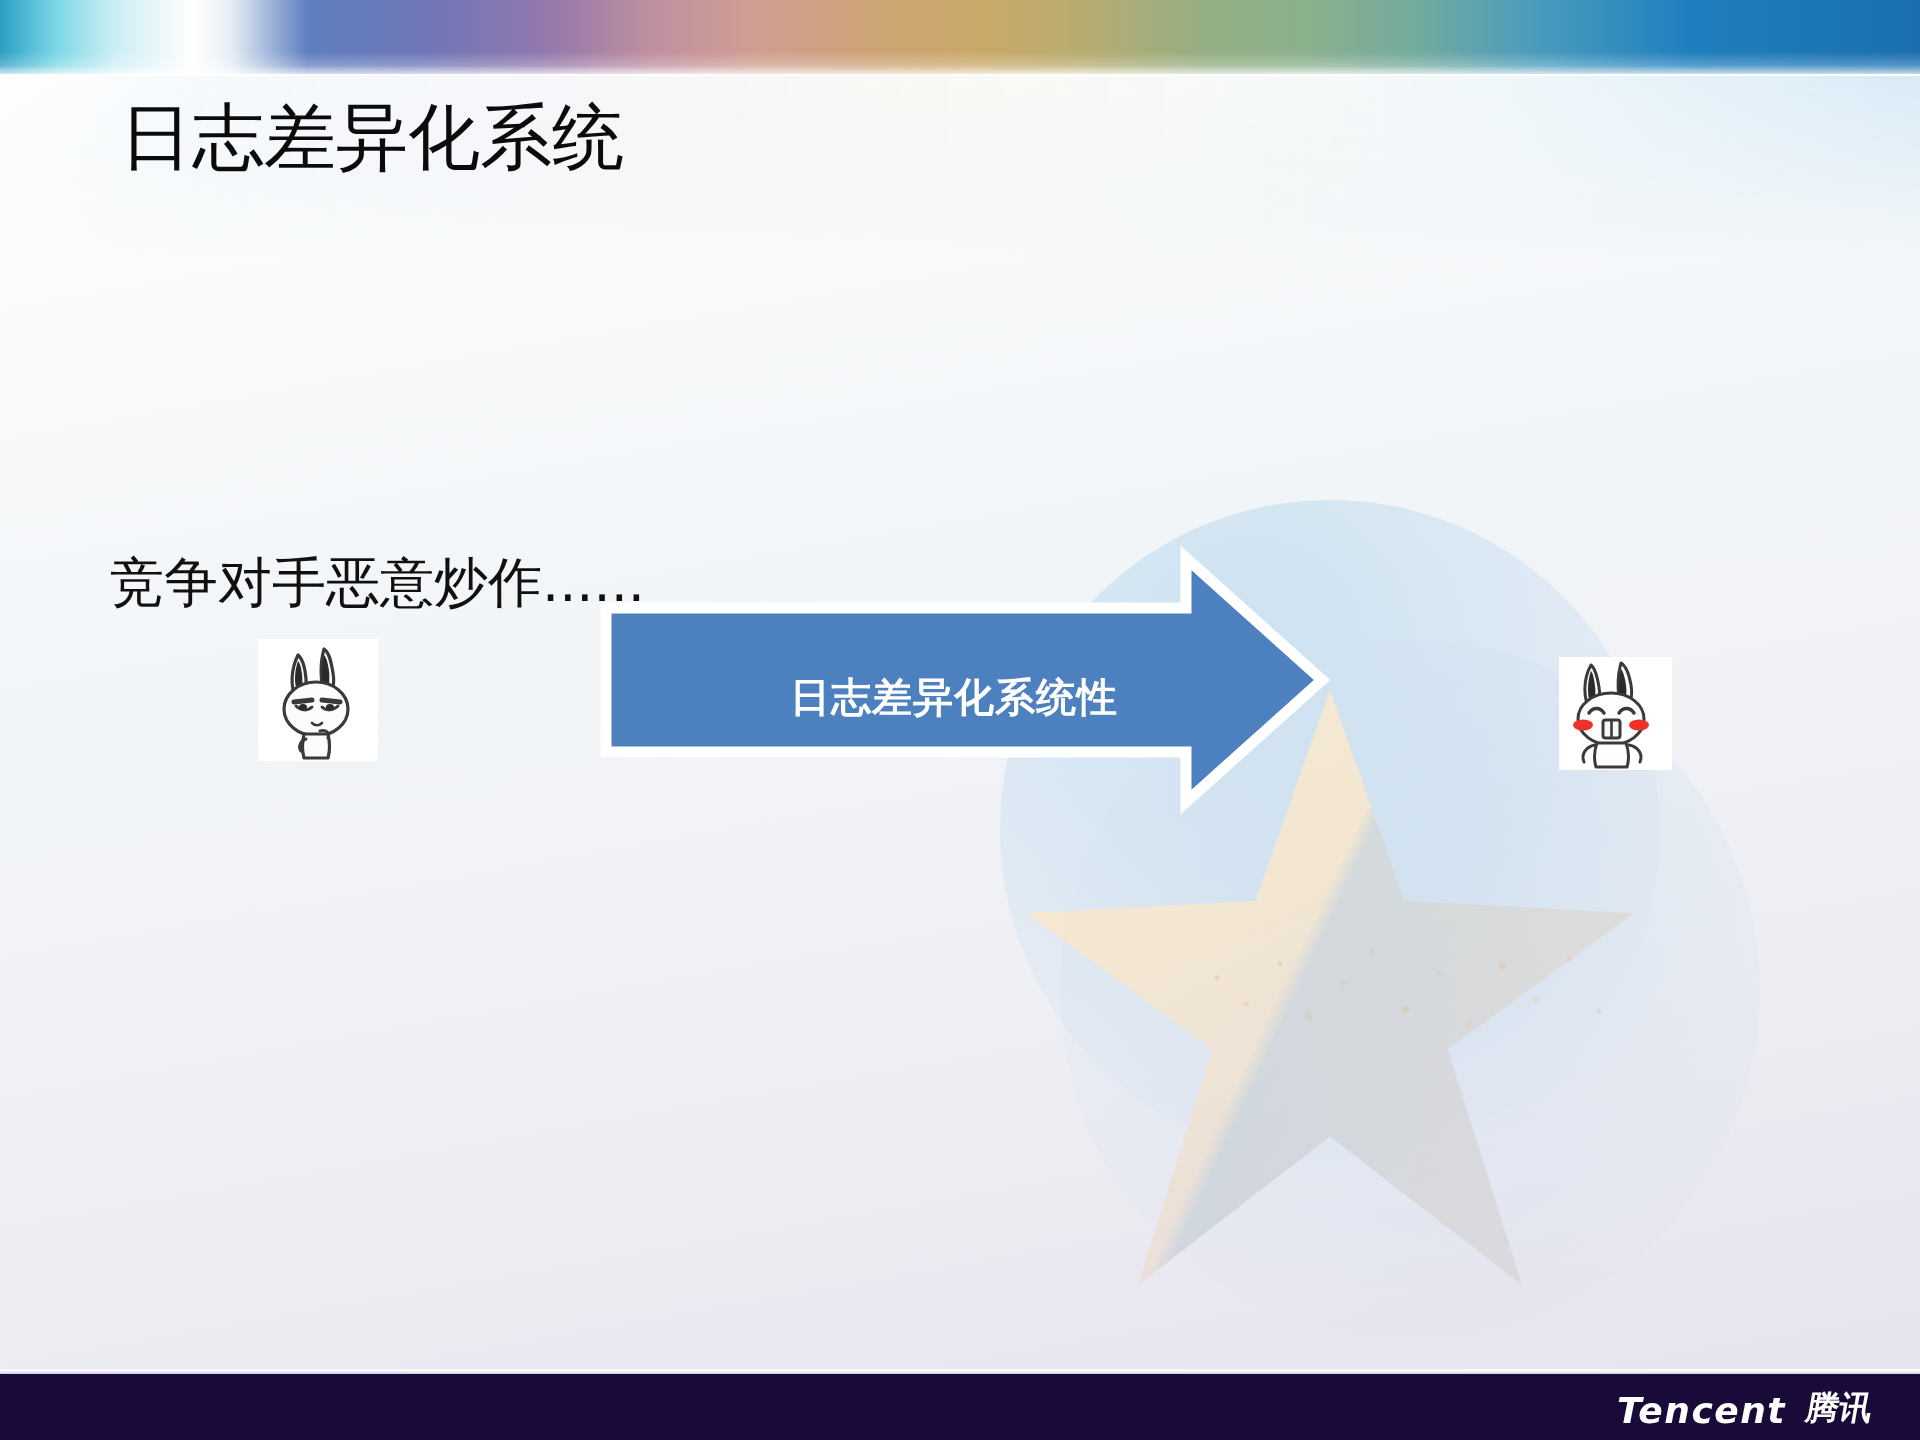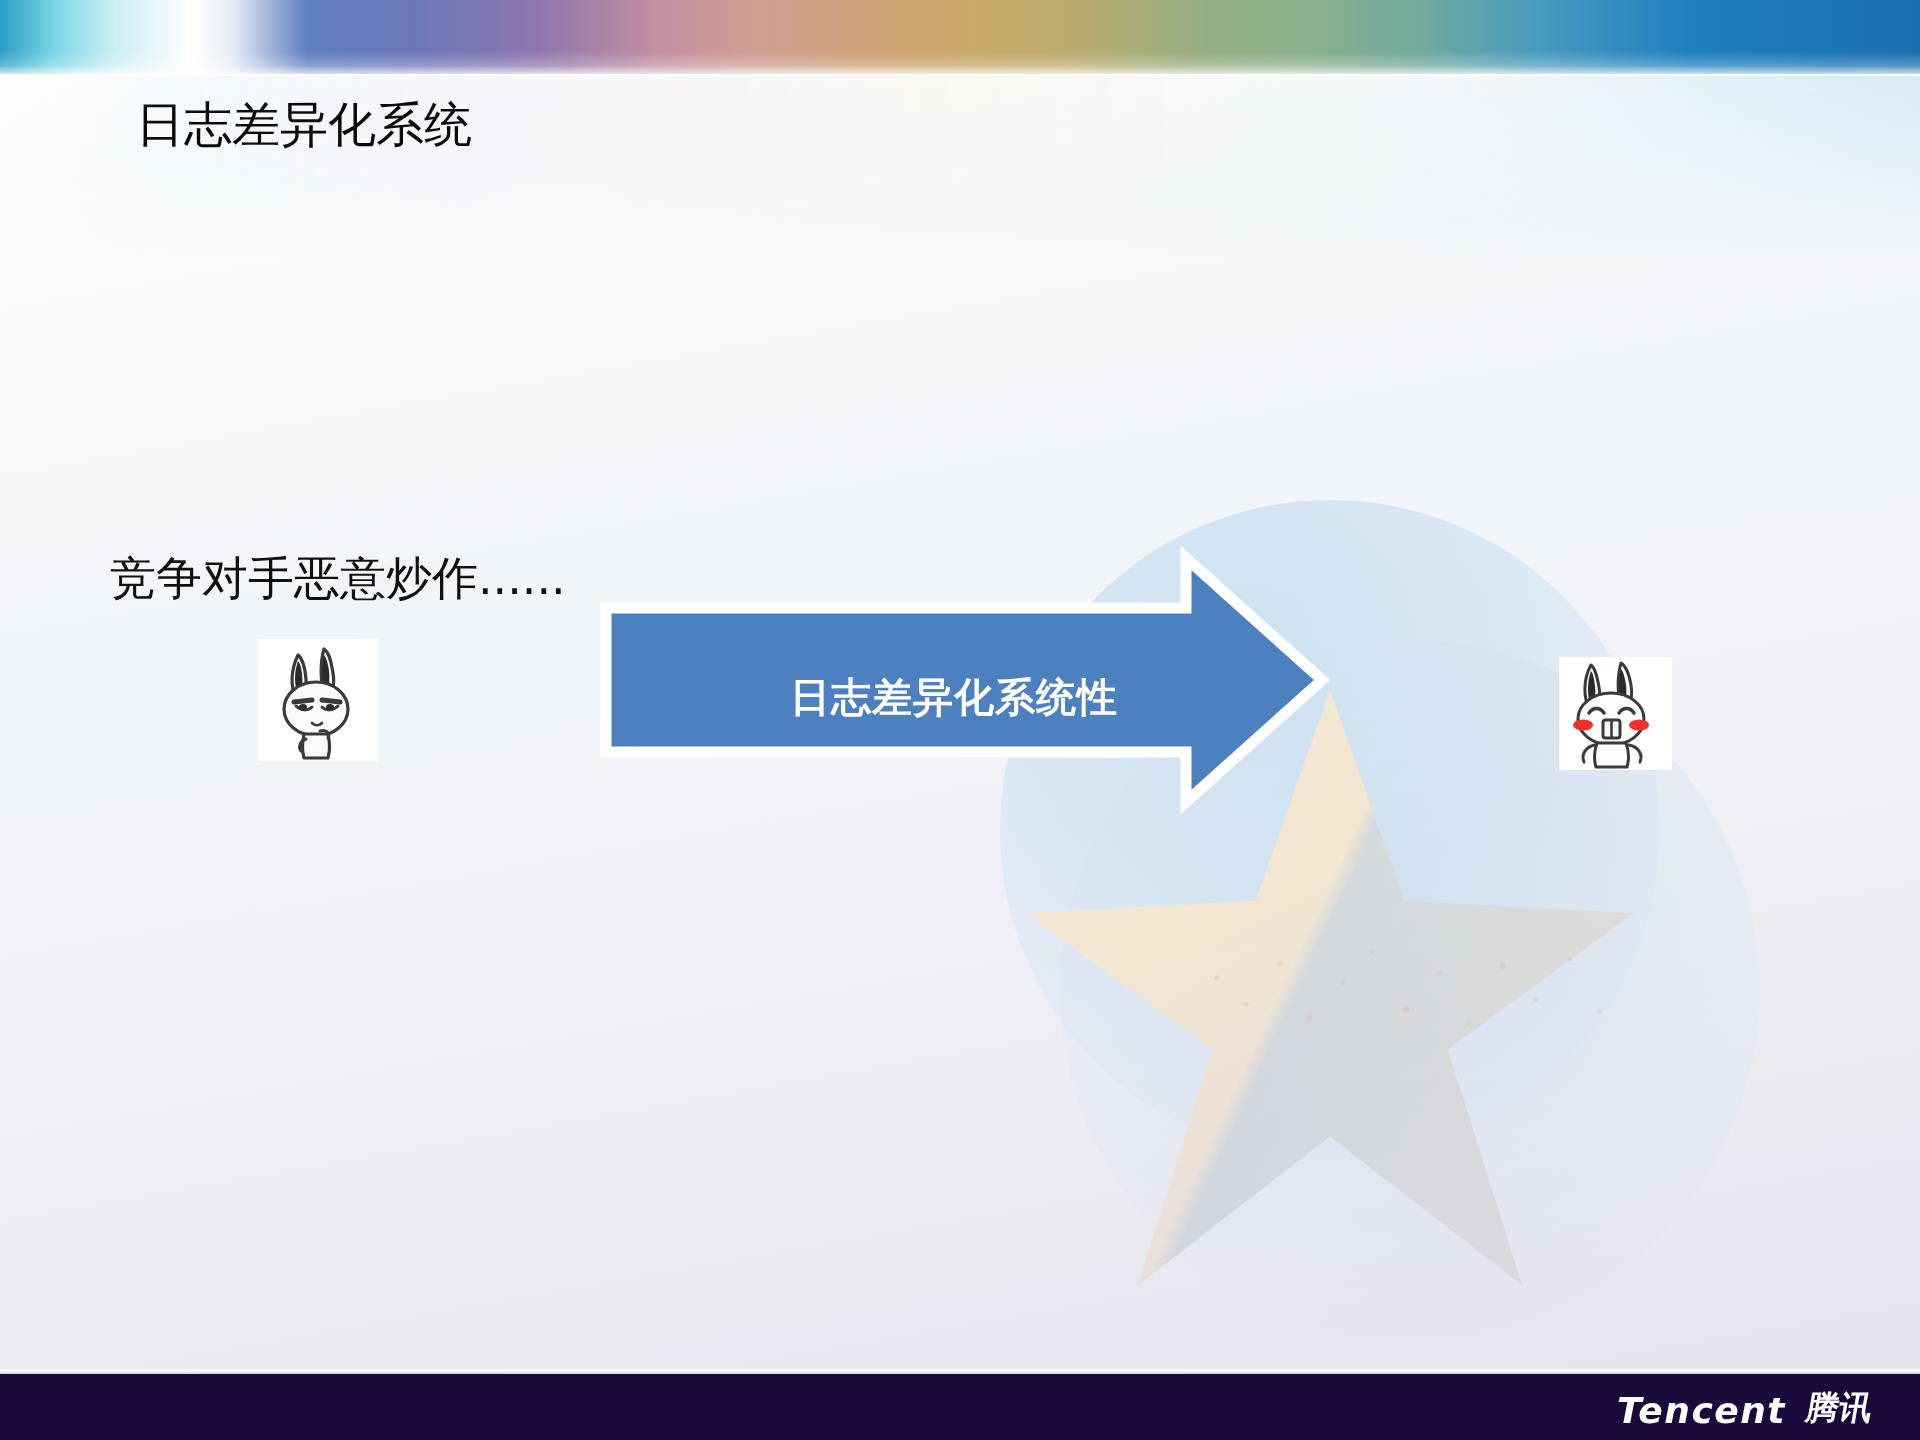--- a/index.html
+++ b/index.html
@@ -179,33 +179,33 @@
         rgba(196,224,242,0.55) 94%,
         rgba(190,220,240,0.60) 100%);
     mask-image: linear-gradient(to bottom, rgba(0,0,0,1) 0%, rgba(0,0,0,0) 100%);
     -webkit-mask-image: linear-gradient(to bottom, rgba(0,0,0,1) 0%, rgba(0,0,0,0) 100%);
     pointer-events: none;
   }
 
   
   .slide-title {
     position: absolute;
-    left: 136px;
+    left: 120px;
     top: 98px;
-    font-size: 48px;
+    font-size: 72px;
     line-height: 1.1;
     color: #0b0b0b;
     letter-spacing: 0px;
     white-space: nowrap;
   }
 
   
   .caption {
     position: absolute;
-    font-size: 46px;
+    font-size: 54px;
     color: #101010;
     white-space: nowrap;
     line-height: 1.15;
   }
   .caption-left  { left: 110px;  top: 552px; }
   .caption-right { left: 1368px; top: 552px; }
 
   
   .sticker {
     position: absolute;

